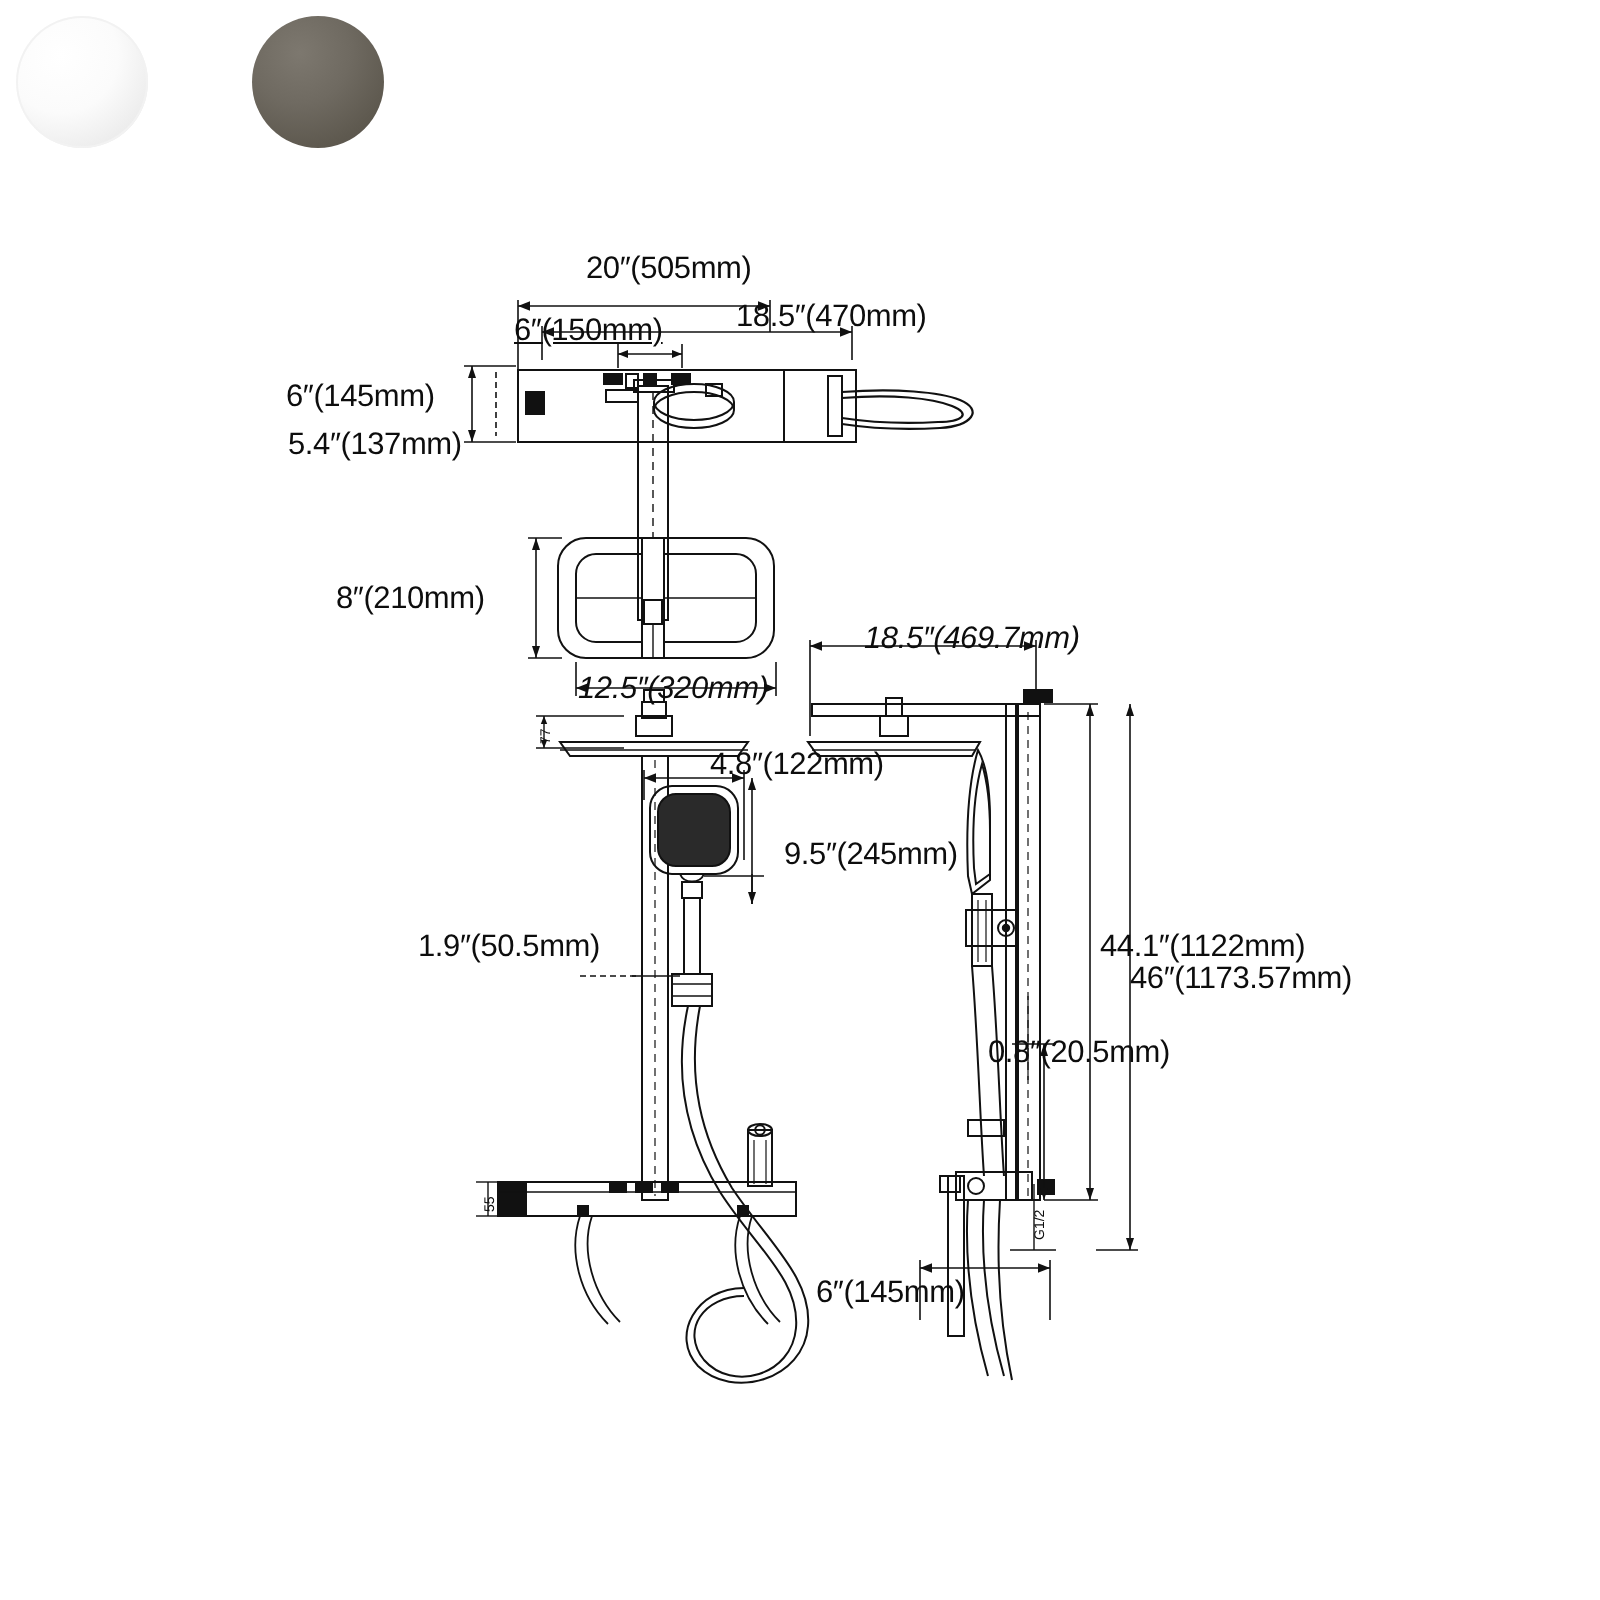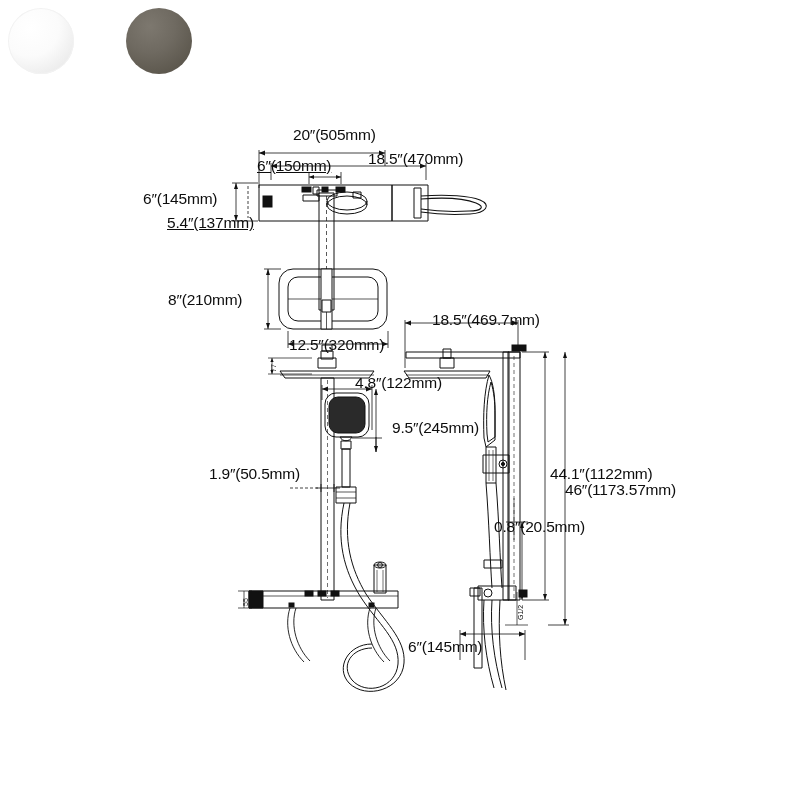--- a/index.html
+++ b/index.html
@@ -299,27 +299,27 @@
   </svg>
 
   <div class="lbl" style="left:293px;top:126px;">20″(505mm)</div>
 
   <div class="lbl" style="left:368px;top:150px;">18.5″(470mm)</div>
 
   <div class="lbl" style="left:257px;top:157px;text-decoration:underline;">6″(150mm)</div>
 
   <div class="lbl" style="left:143px;top:190px;">6″(145mm)</div>
 
-  <div class="lbl" style="left:167px;top:214px;text-decoration:underline;">5.4″(137mm)</div>
+  <div class="lbl" style="left:144px;top:214px;">5.4″(137mm)</div>
 
   <div class="lbl" style="left:168px;top:291px;">8″(210mm)</div>
 
-  <div class="lbl" style="left:289px;top:336px;">12.5″(320mm)</div>
-
-  <div class="lbl" style="left:432px;top:311px;">18.5″(469.7mm)</div>
+  <div class="lbl" style="left:289px;top:336px;font-style:italic;">12.5″(320mm)</div>
+
+  <div class="lbl" style="left:432px;top:311px;font-style:italic;">18.5″(469.7mm)</div>
 
   <div class="lbl" style="left:355px;top:374px;">4.8″(122mm)</div>
 
   <div class="lbl" style="left:376px;top:419px;margin-left:16px;">9.5″(245mm)</div>
 
   <div class="lbl" style="left:209px;top:465px;">1.9″(50.5mm)</div>
 
   <div class="lbl" style="left:550px;top:441px;margin-top:24px;">44.1″(1122mm)</div>
 
   <div class="lbl" style="left:565px;top:481px;">46″(1173.57mm)</div>

